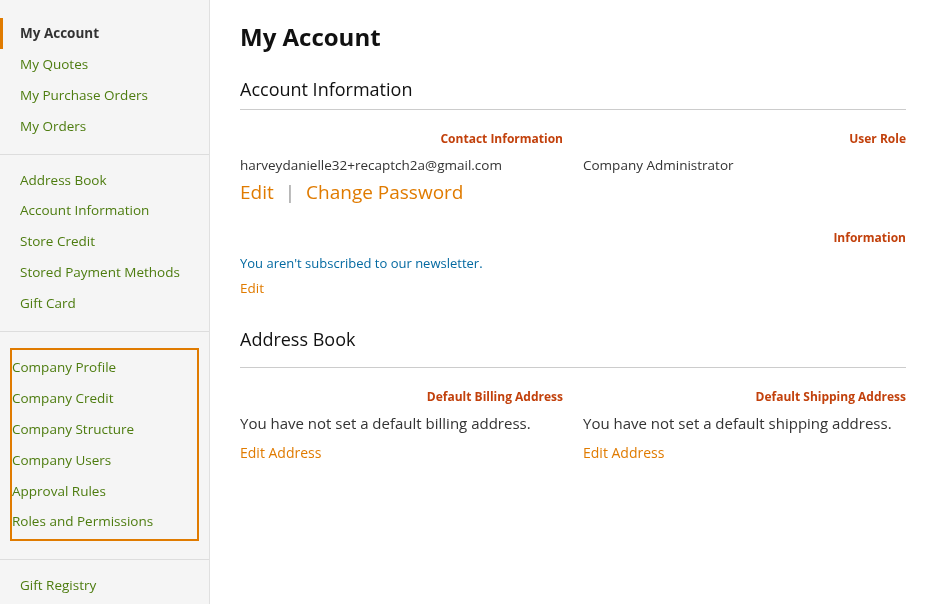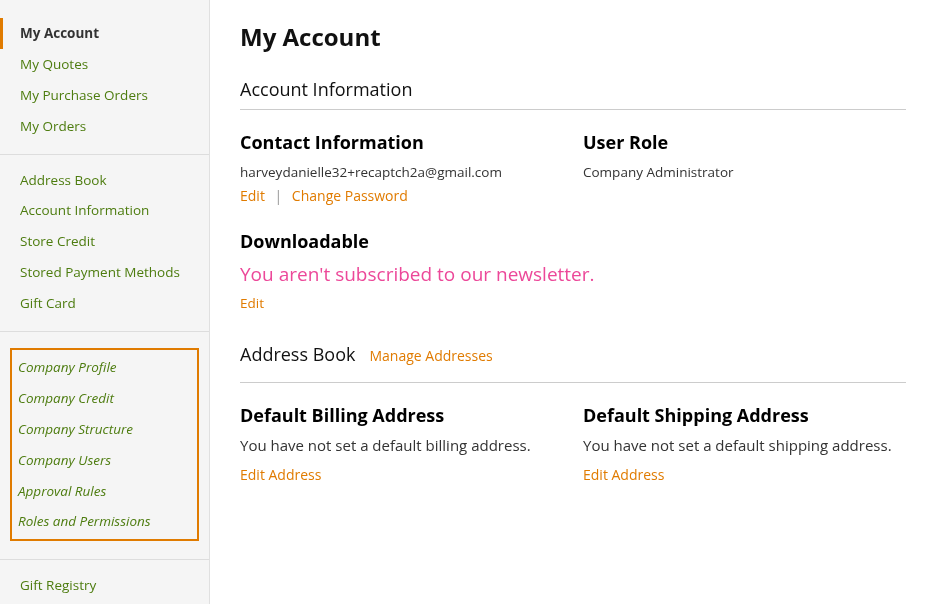--- a/index.html
+++ b/index.html
@@ -45,22 +45,21 @@
       color: #333;
       border-left: 3px solid #e07b00;
       padding-left: 17px;
     }
     .sidebar-company-group {
       border: 2px solid #e07b00;
       margin: 6px 10px;
       padding: 2px 0;
     }
     .sidebar-company-group .sidebar-item {
-      padding-left: 6px;
-      font-style: italic;
+      padding-left: 0;
     }
     
     .main {
       flex: 1;
       padding: 20px 30px 30px 30px;
       background: #fff;
     }
     .page-title {
       font-size: 24px;
       font-weight: bold;
@@ -80,32 +79,33 @@
     }
     .two-col {
       display: flex;
       gap: 20px;
     }
     .col {
       flex: 1;
     }
     .field-label {
       font-weight: bold;
-      font-size: 18px;
+      font-size: 12px;
       margin-bottom: 8px;
-      color: #000000;
+      color: #c2410c;
+      text-align: right;
     }
     .field-value {
       font-size: 13.5px;
       color: #333;
       margin-bottom: 4px;
       line-height: 1.5;
     }
     .field-actions {
-      font-size: 14px;
+      font-size: 19px;
       color: #e07b00;
     }
     .field-actions a, .link-orange {
       color: #e07b00;
       text-decoration: none;
       cursor: pointer;
     }
     .field-actions .sep {
       color: #999;
       margin: 0 6px;
@@ -120,22 +120,22 @@
       margin-bottom: 8px;
     }
     .manage-link {
       font-size: 14px;
       color: #e07b00;
       cursor: pointer;
       text-decoration: none;
       font-weight: normal;
     }
     .newsletter-text {
-      font-size: 19px;
-      color: #ec4899;
+      font-size: 13px;
+      color: #0369a1;
       margin-bottom: 6px;
     }
     .edit-link {
       color: #e07b00;
       cursor: pointer;
       text-decoration: none;
       font-size: 13.5px;
     }
     .billing-shipping-text {
       font-size: 15px;
@@ -200,30 +200,29 @@
           </div>
         </div>
 
         <div class="col">
           <div class="field-label">User Role</div>
           <div class="field-value">Company Administrator</div>
         </div>
       </div>
 
       <div style="margin-top: 24px;">
-        <div class="field-label">Downloadable</div>
+        <div class="field-label">Information</div>
         <div class="newsletter-text">You aren't subscribed to our newsletter.</div>
         <a class="edit-link">Edit</a>
       </div>
     </div>
 
     <div class="section-block">
       <div class="address-book-header">
         <h2 class="section-title">Address Book</h2>
-        <a class="manage-link">Manage Addresses</a>
       </div>
       <hr class="divider">
       <div class="two-col">
 
         <div class="col">
           <div class="field-label">Default Billing Address</div>
           <div class="billing-shipping-text">You have not set a default billing address.</div>
           <a class="link-orange">Edit Address</a>
         </div>
 

